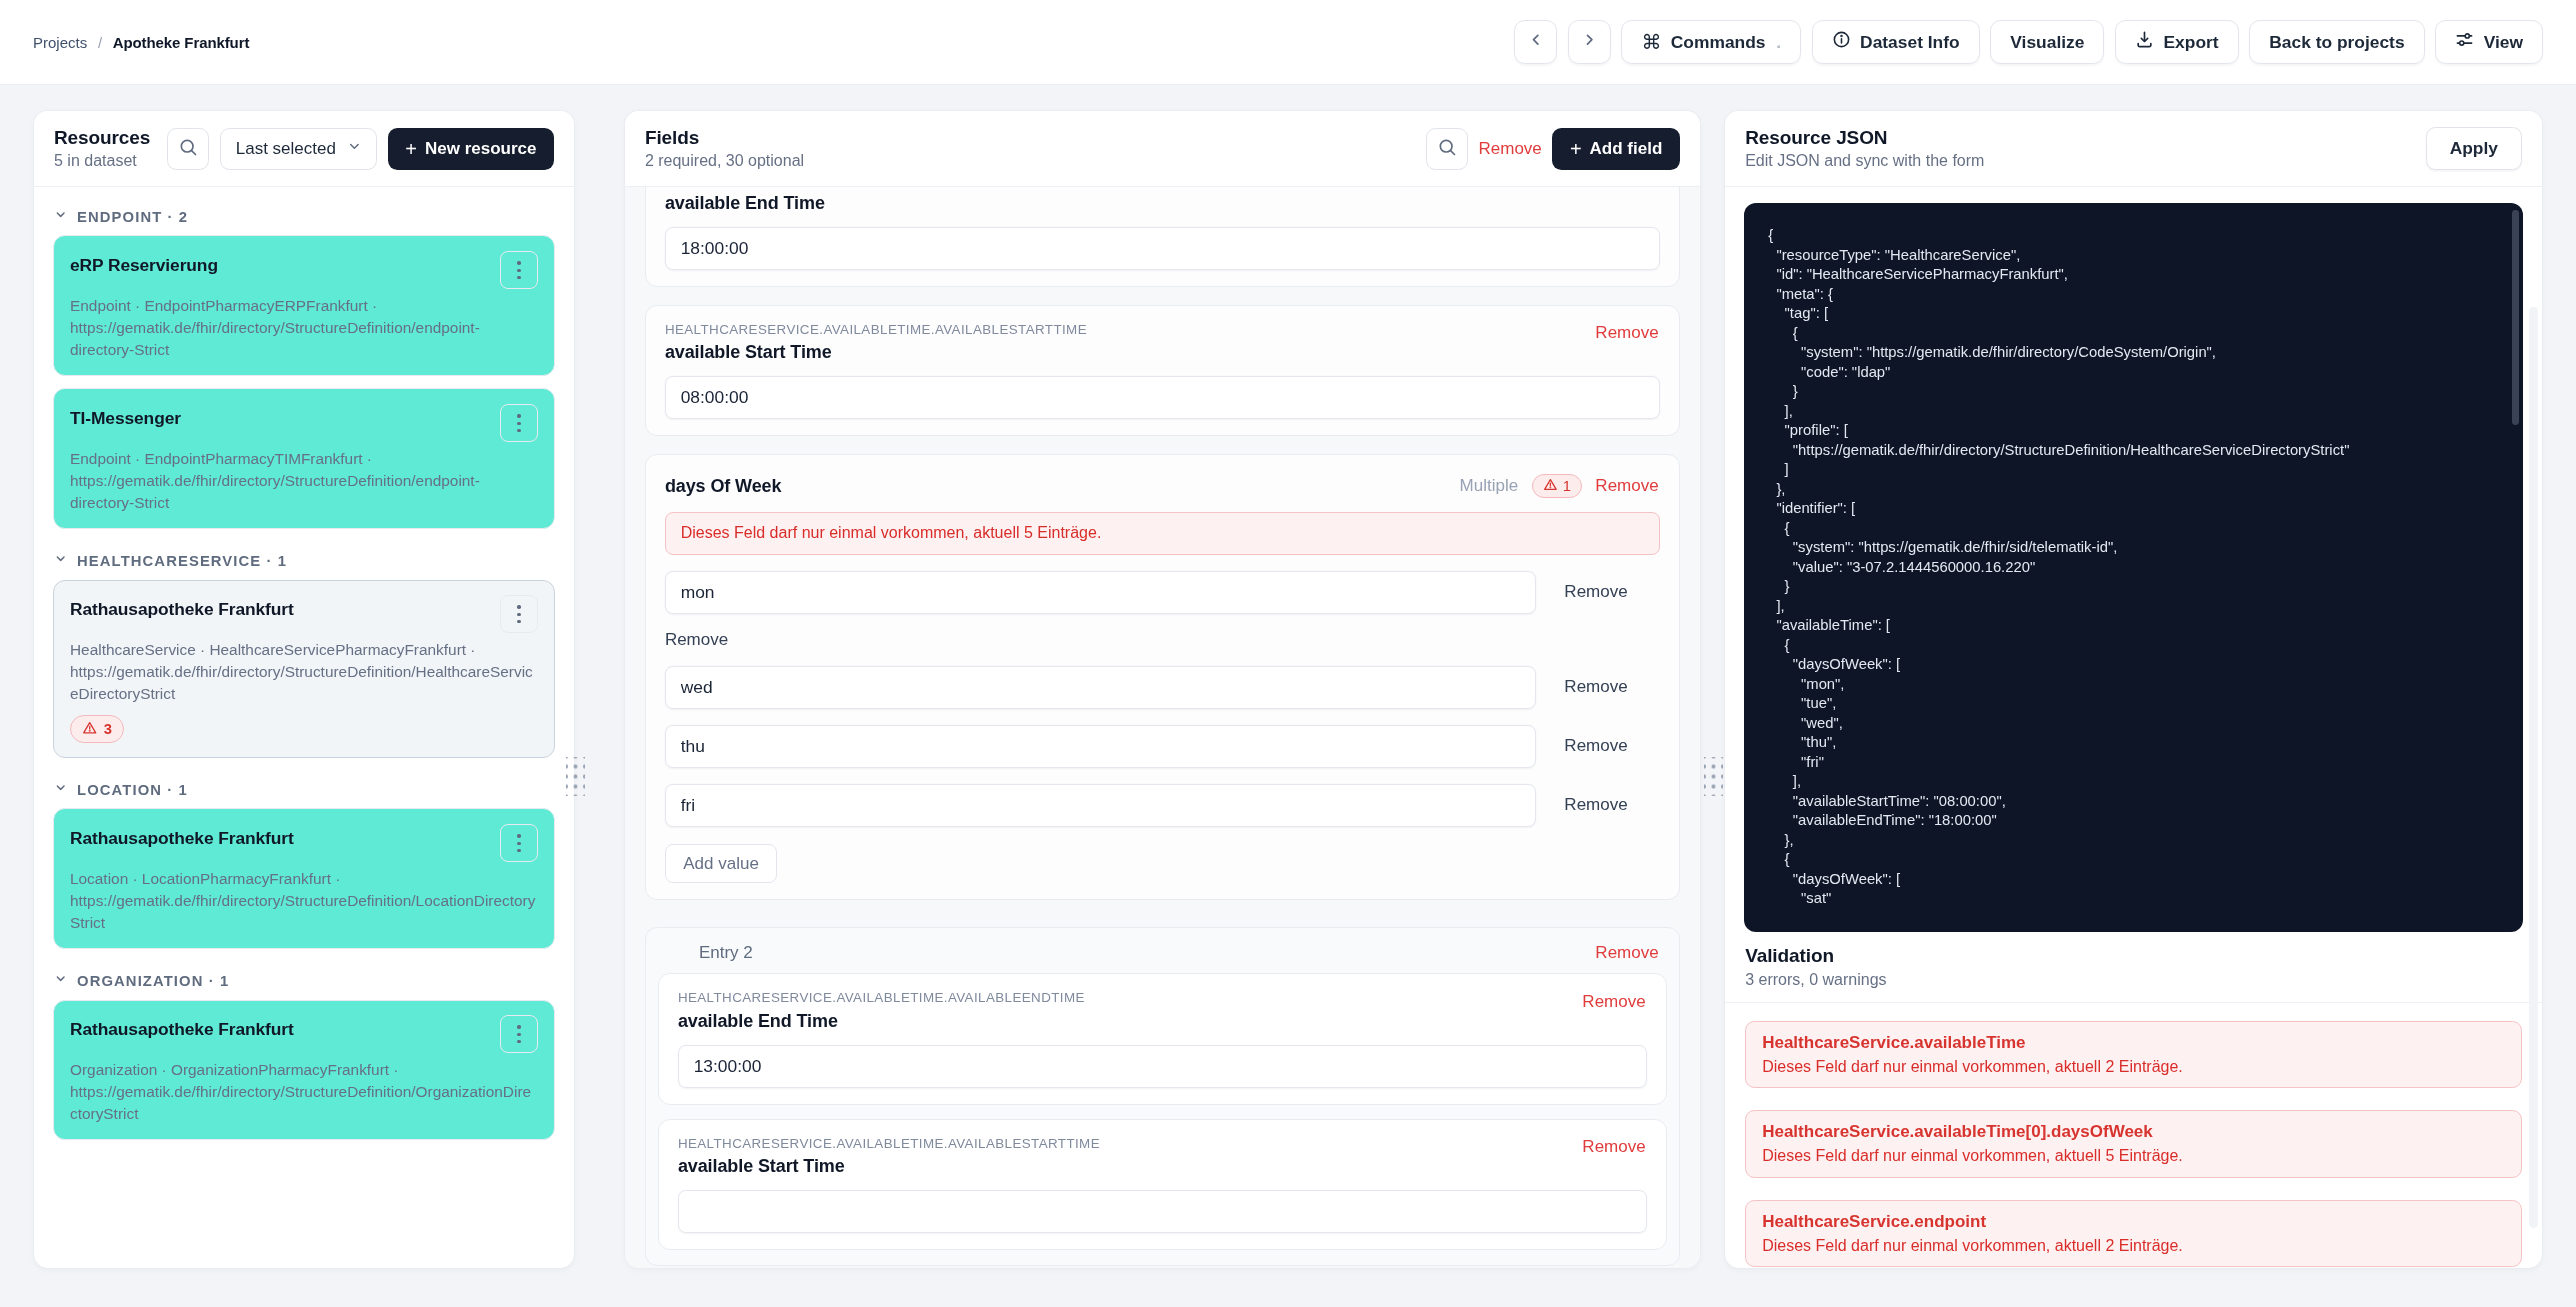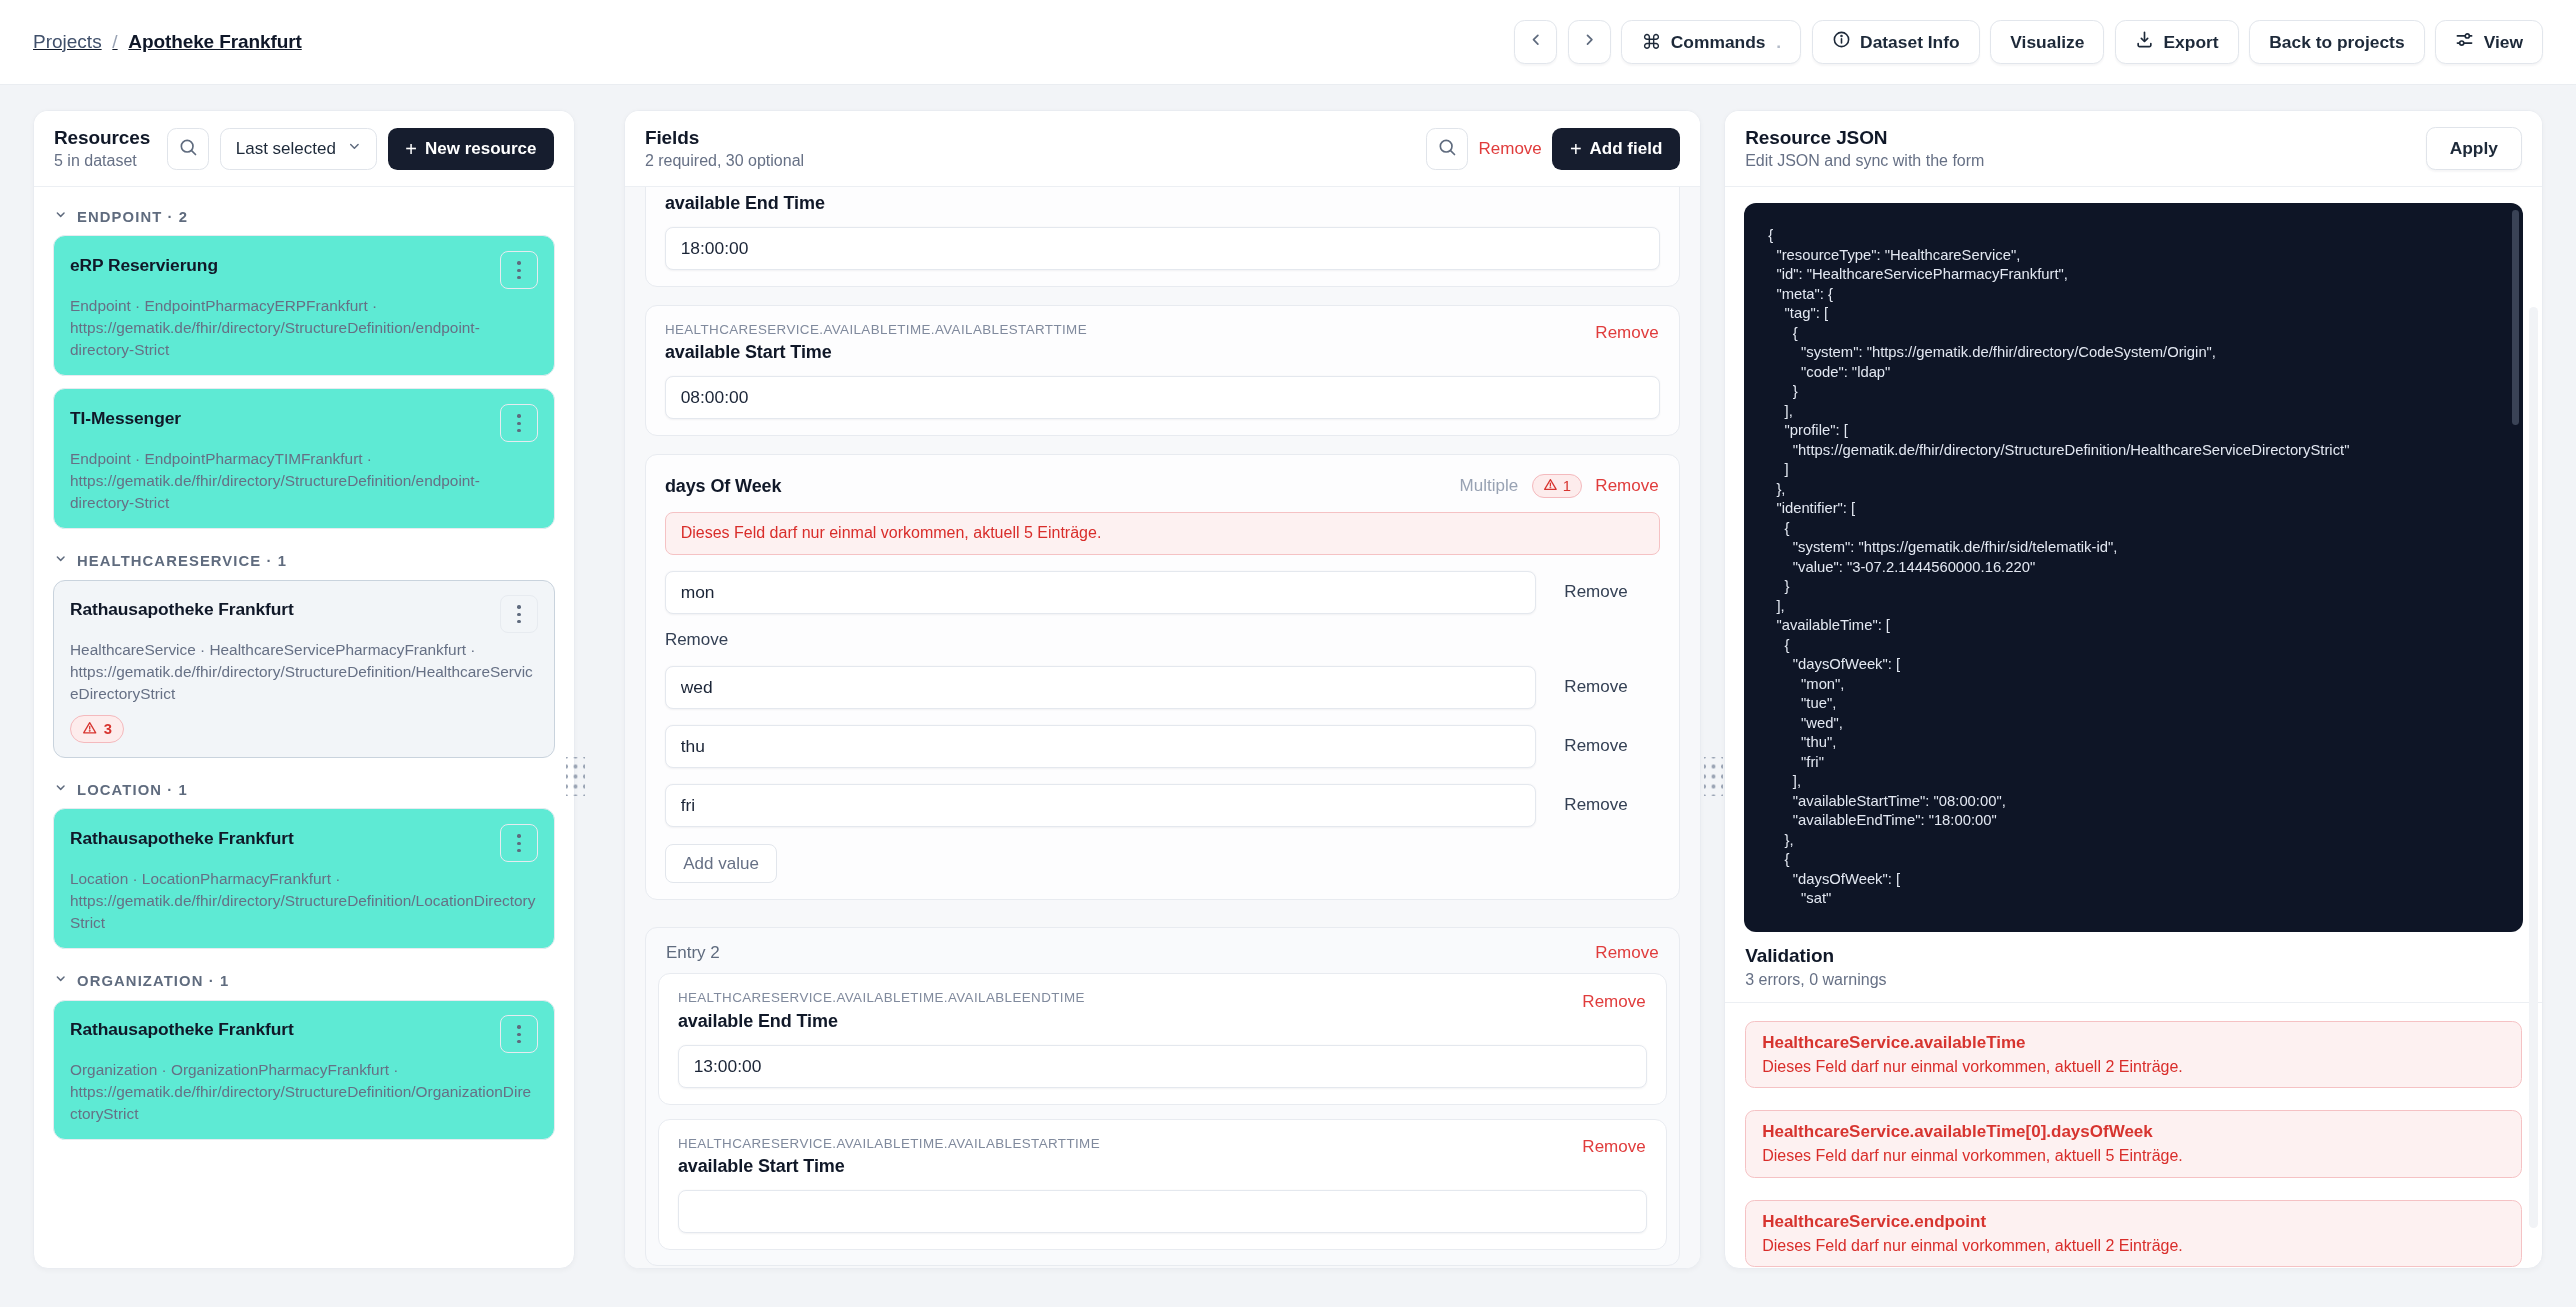--- a/index.html
+++ b/index.html
@@ -7,21 +7,21 @@
   body {
     font-family:"Liberation Sans","DejaVu Sans",sans-serif;
     background:#f2f4f7; color:#101828; overflow:hidden;
     -webkit-font-smoothing:antialiased;
   }
   .app { width:2576px; height:1307px; position:relative; }
 
   
   .topbar { height:85px; background:#fff; border-bottom:1.3px solid #eaedf1;
     display:flex; align-items:center; justify-content:space-between; padding:0 33px; }
-  .crumbs { display:flex; gap:10.7px; font-size:19px;text-decoration:underline; }
+  .crumbs { display:flex; gap:10.7px; font-size:15px; }
   .crumb-root { color:#40506b; cursor:pointer; }
   .crumb-sep { color:#98a2b3; }
   .crumb-cur { color:#0f1728; font-weight:700; letter-spacing:-0.1px; }
   .tb-actions { display:flex; align-items:center; gap:10.7px; }
   .tb-btn { height:44px; display:inline-flex; align-items:center; gap:9.4px; padding:0 19px;
     background:#fff; border:1.3px solid #e2e6ec; border-radius:10.7px; font-size:17.4px; font-weight:600;
     color:#1d2939; cursor:pointer; box-shadow:0 1.3px 2px rgba(16,24,40,.04); white-space:nowrap; }
   .tb-icon-btn { width:43px; justify-content:center; padding:0; color:#5f6b7e; }
   .tb-btn svg { flex:0 0 auto; }
   .cmd-glyph { font-size:20px; font-weight:400; color:#1d2939; }
@@ -84,21 +84,21 @@
     border:1.3px solid #f4b9bd; border-radius:670px; background:#fdecec; color:#d7342f; font-size:14.8px; }
   .err-banner { margin-top:14.8px; padding:11.4px 14.8px; border:1.3px solid #f5c2c4; border-radius:8px;
     background:#fdf1f1; color:#d92d2a; font-size:16px; }
   .vrow { display:flex; align-items:center; gap:28px; margin-top:16px; padding-right:32px; }
   .vrow .f-input { flex:1; margin-top:0; }
   .vrow-remove { font-size:17px; color:#344054; cursor:pointer; white-space:nowrap; }
   .add-value { margin-top:17.4px; height:39px; padding:0 17.4px; border:1.3px solid #e2e6ec; border-radius:8px;
     background:#fff; color:#667085; font-size:17px; cursor:pointer; font-family:inherit; }
   .entry { margin-top:27px; background:#f9fafc; border:1.3px solid #e8ebf0; border-radius:12px; padding:13.4px 12px 14.8px; }
   .entry-head { display:flex; align-items:center; justify-content:space-between; padding:1.3px 8px 10.7px; }
-  .entry-label { font-size:17px; color:#5f6b7e; }
+  .entry-label { font-size:17px; color:#5f6b7e;margin-left:33px; }
   .entry .f-card { margin-bottom:13.4px; background:#fff; }
   .entry .f-card:last-child { margin-bottom:0; }
 
   
   .btn-apply { height:43px; padding:4px 23px; border:1.3px solid #e0e4ea; border-radius:9.4px; background:#fff;
     font-size:17.4px; font-weight:700; color:#1d2939; cursor:pointer; font-family:inherit;
     box-shadow:0 1.3px 2px rgba(16,24,40,.04); }
   .editor { margin:16px 19px 0; height:729px; background:#0e1526; border-radius:12px;
     position:relative; overflow:hidden; cursor:text; }
   .editor pre { padding:23px 24px; font-family:"Liberation Sans","DejaVu Sans",sans-serif;

